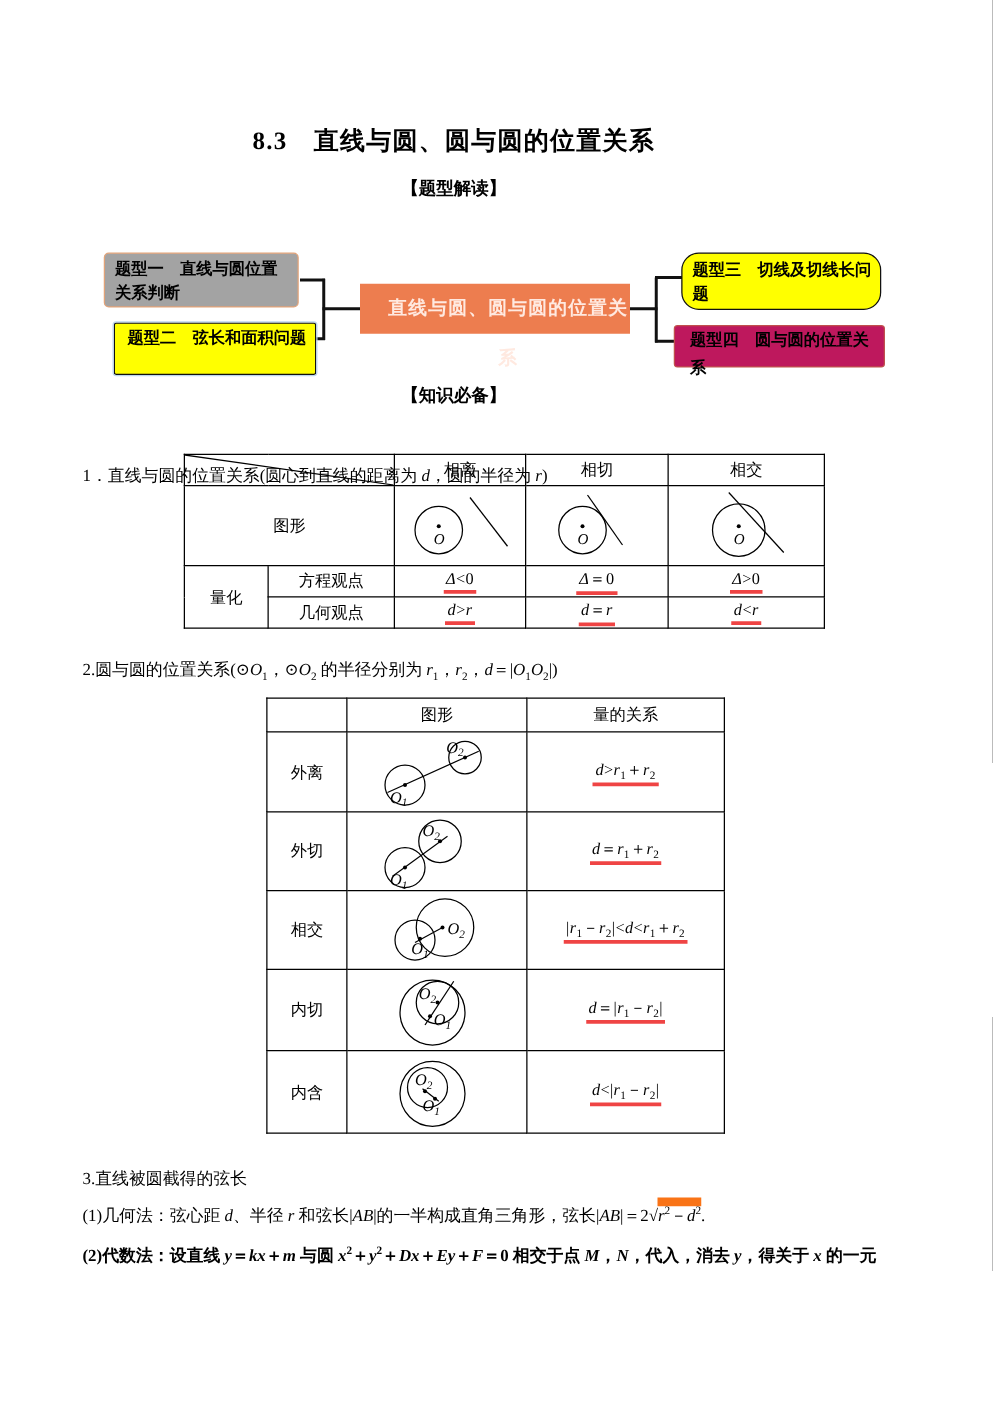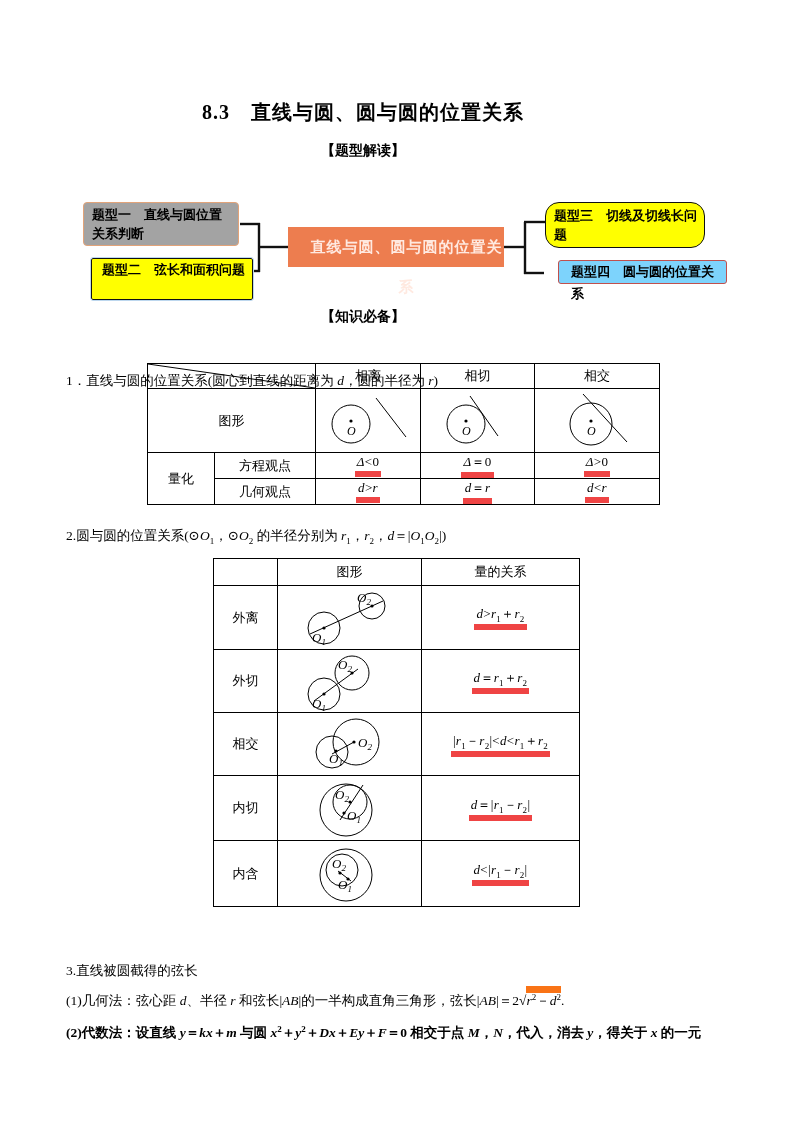--- a/index.html
+++ b/index.html
@@ -20,37 +20,37 @@
   .mm-1 { left:83px; top:202px; width:156px; height:44px; background:#a3a3a3;
           border:1.5px solid #E2A379; border-radius:4px; padding:2px 4px 0 8px; }
   .mm-2 { left:79px; top:258px; width:162px; height:42px; background:#FFFF00;
           border:1.5px solid #111; outline:1.5px solid #BDD7EE; border-radius:2px;
           line-height:22px; padding-left:10px;margin-left:12px; }
   .mm-c { left:288px; top:227px; width:216px; height:40px; background:#ED7D4F;
           color:#FFE9E0; font-size:15px; font-weight:bold; text-align:center;
           line-height:40px; letter-spacing:1px;padding-left:21px; }
   .mm-3 { left:545px; top:202px; width:160px; height:46px; background:#FFFF00;
           border:1.5px solid #111; border-radius:14px; padding:3px 4px 0 8px; }
-  .mm-4 { left:558px; top:260px; width:169px; height:24px; background:#7dd3fc;
+  .mm-4 { left:539px; top:260px; width:169px; height:34px; background:#be185d;
           border:1.5px solid #C0504D; border-radius:3px; line-height:22px; padding-left:12px; }
   .mm-svg { left:0; top:0; pointer-events:none; }
   
   table { border-collapse:collapse; table-layout:fixed; }
   td { border:1px solid #000; font-size:13px; text-align:center; vertical-align:middle;
        overflow:hidden; padding:0; }
   .t1 { left:147px; top:363px;border-radius:22px; }
   .t2 { left:213px; top:558px; }
   .c-diag { position:relative; }
   .c-diag svg { position:absolute; left:0; top:0; width:100%; height:100%; display:block; }
-  .ans { display:inline-block; border-bottom:6px solid #ef4444; padding:0 2px 1px 2px;
+  .ans { display:inline-block; border-bottom:3px solid #ef4444; padding:0 2px 1px 2px;
          font-size:13px; letter-spacing:0.3px; }
   sub, sup { font-size:9px; line-height:0; }
   i { font-family:"Liberation Serif","DejaVu Serif",serif; }
   
-  .k3 { font-size:13.5px;margin-top:28px; }
+  .k3 { font-size:13.5px; }
   .rad { font-style:normal; }
   .vinc { border-top:7px solid #f97316; padding-top:0px; }
   .diagram-svg { display:block; margin:0 auto; }
 </style>
 </head>
 <body>
 
 <div class="page">
 
   <div class="abs ctr doc-title">8.3　直线与圆、圆与圆的位置关系</div>

